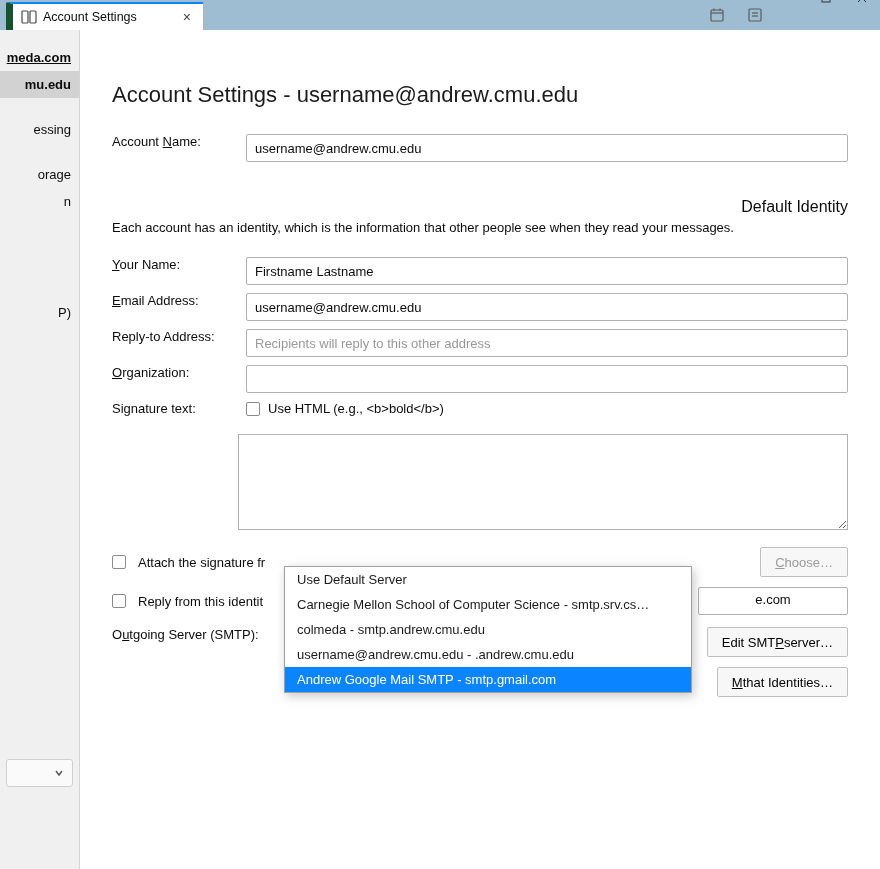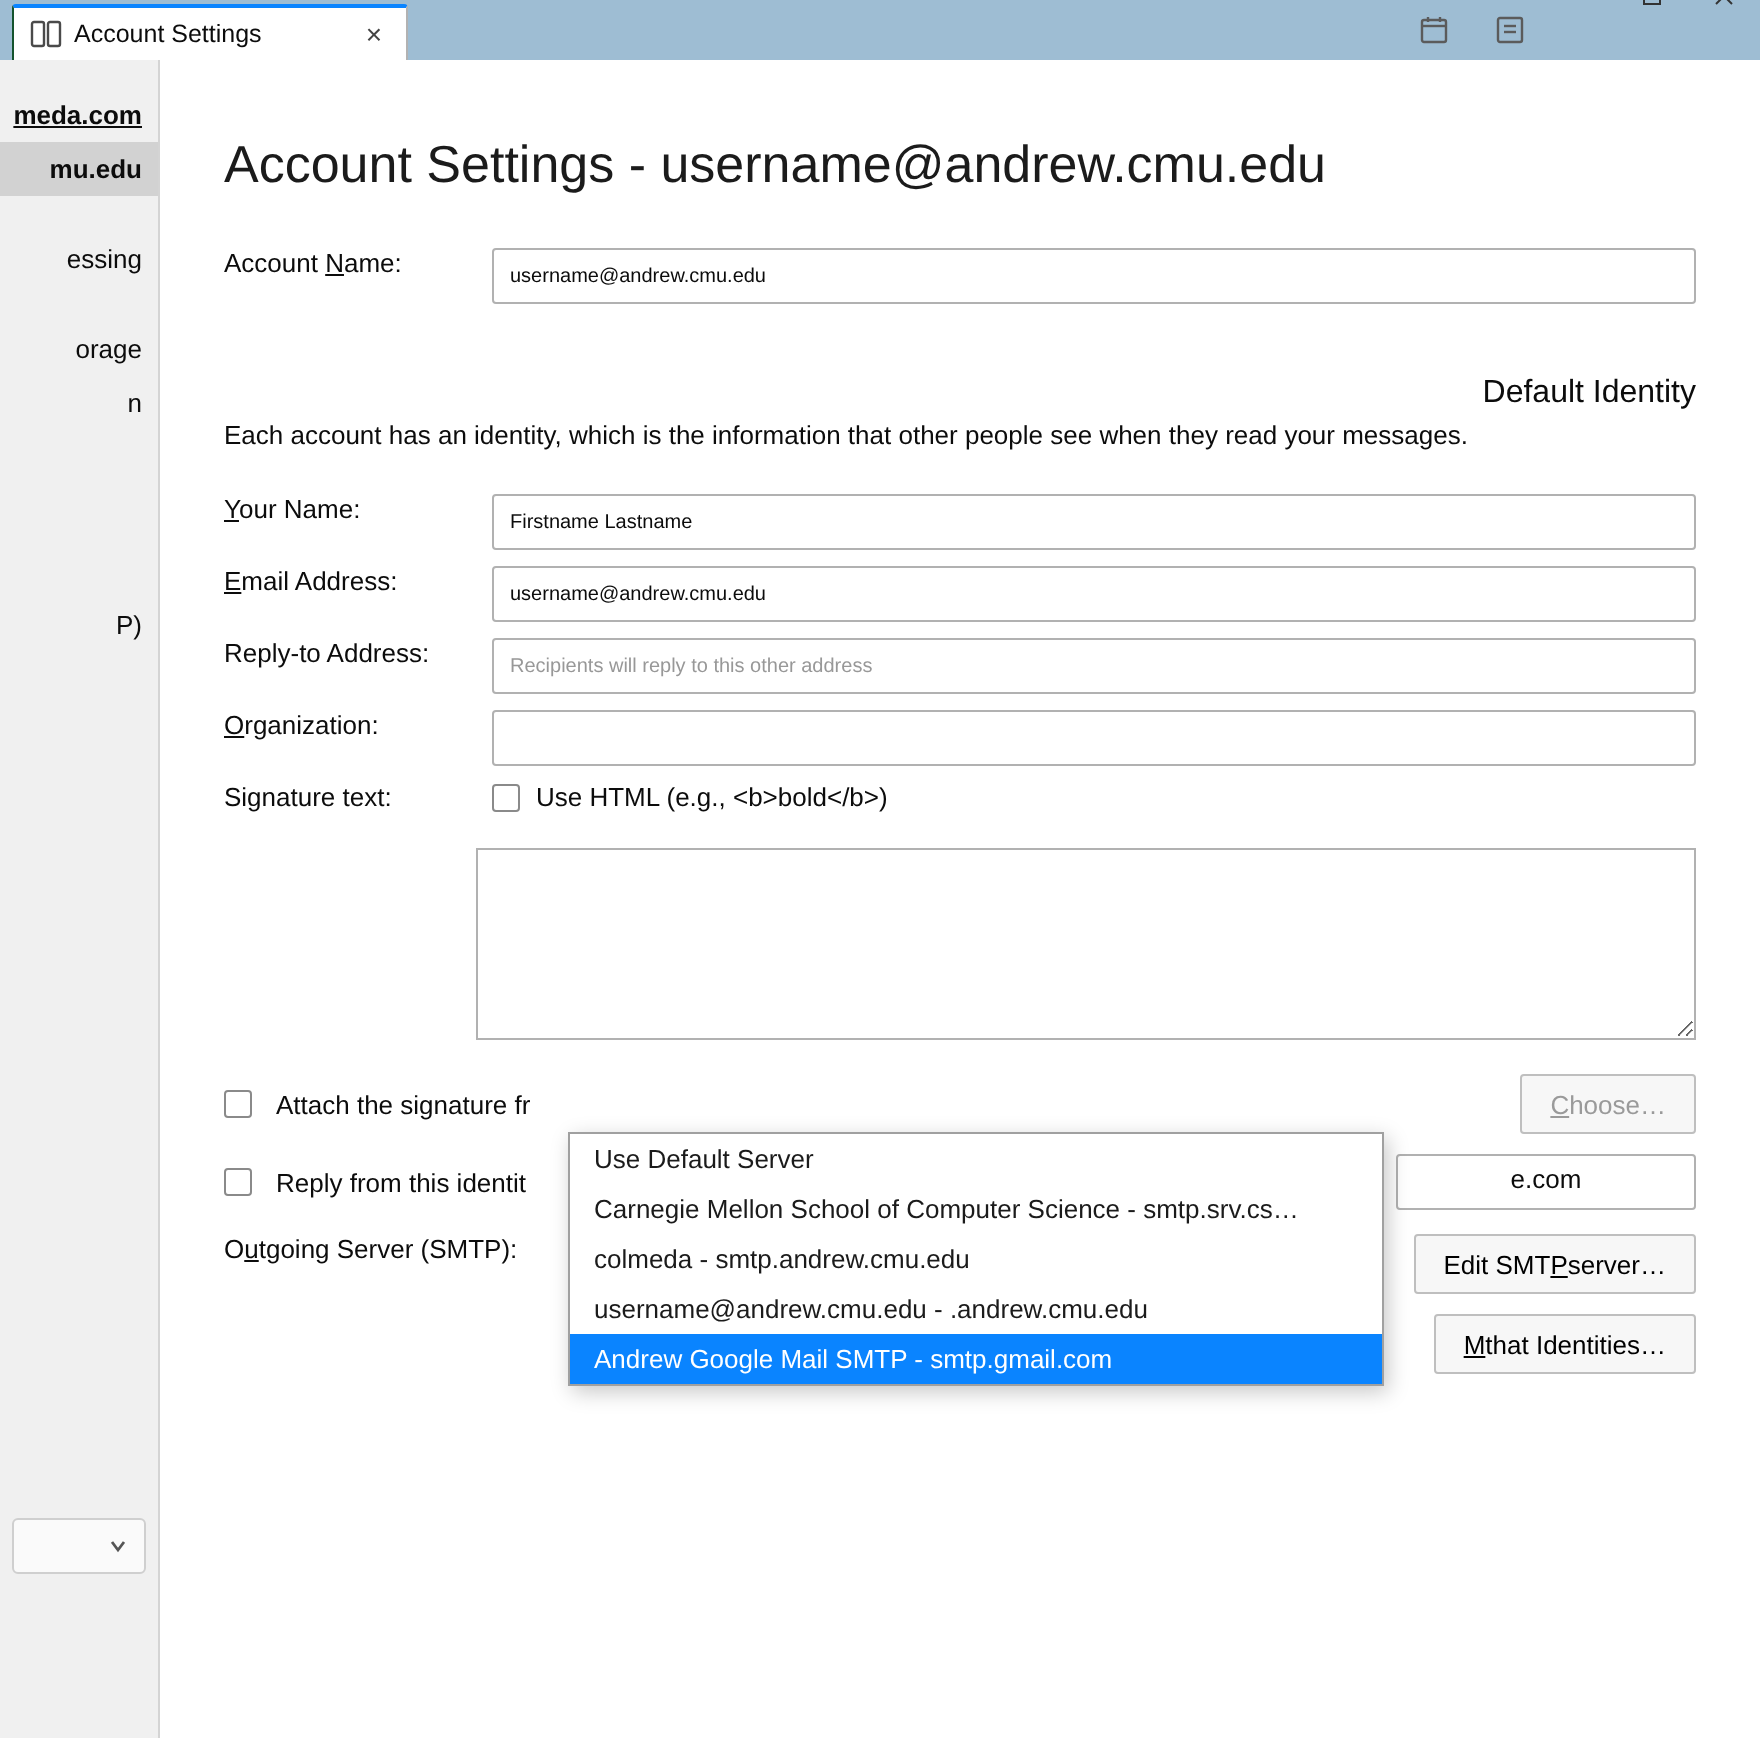--- a/index.html
+++ b/index.html
@@ -28,21 +28,21 @@
     align-items: center;
     height: 100%;
   }
   .tab {
     position: absolute;
     left: 6px;
     bottom: 0;
     height: 28px;
     background: #fff;
     border-top: 2px solid #0a84ff;
-    border-left: 1px solid #14532d;
+    border-left: 7px solid #14532d;
     border-right: 1px solid #b2b2b2;
     display: flex;
     align-items: center;
     padding: 0 10px 0 8px;
     gap: 6px;
     border-top-left-radius: 2px;
     border-top-right-radius: 2px;
     font-size: 12.5px;
     min-width: 198px;
   }
@@ -108,44 +108,44 @@
     padding-right: 8px;
   }
 
   .main {
     flex: 1;
     padding: 36px 32px 20px 32px;
     overflow: visible;
     position: relative;
   }
   h1.page-title {
-    font-size: 26px;
+    font-size: 22px;
     font-weight: 400;
-    margin: 1px 0 26px 0;
+    margin: 16px 0 26px 0;
     color: #1b1b1b;
   }
   .form-row {
     display: flex;
     align-items: flex-start;
     margin-bottom: 8px;
     gap: 8px;
   }
   .form-row.top { margin-bottom: 36px; }
   .form-label {
     width: 126px;
     flex-shrink: 0;
     font-size: 13px;
   }
   .form-label .ul { text-decoration: underline; text-decoration-thickness: 1px; }
   input.text-field {
     flex: 1;
     height: 28px;
     border: 1px solid #b1b1b1;
     padding: 2px 8px;
-    font-size: 10px;
+    font-size: 13px;
     font-family: inherit;
     color: #0c0c0c;
     border-radius: 2px;
   }
   input.text-field::placeholder { color: #989898; }
   h2.section-title {
     font-size: 16px;
     font-weight: 400;
     margin: 0 0 4px 0;
     text-align: right;

